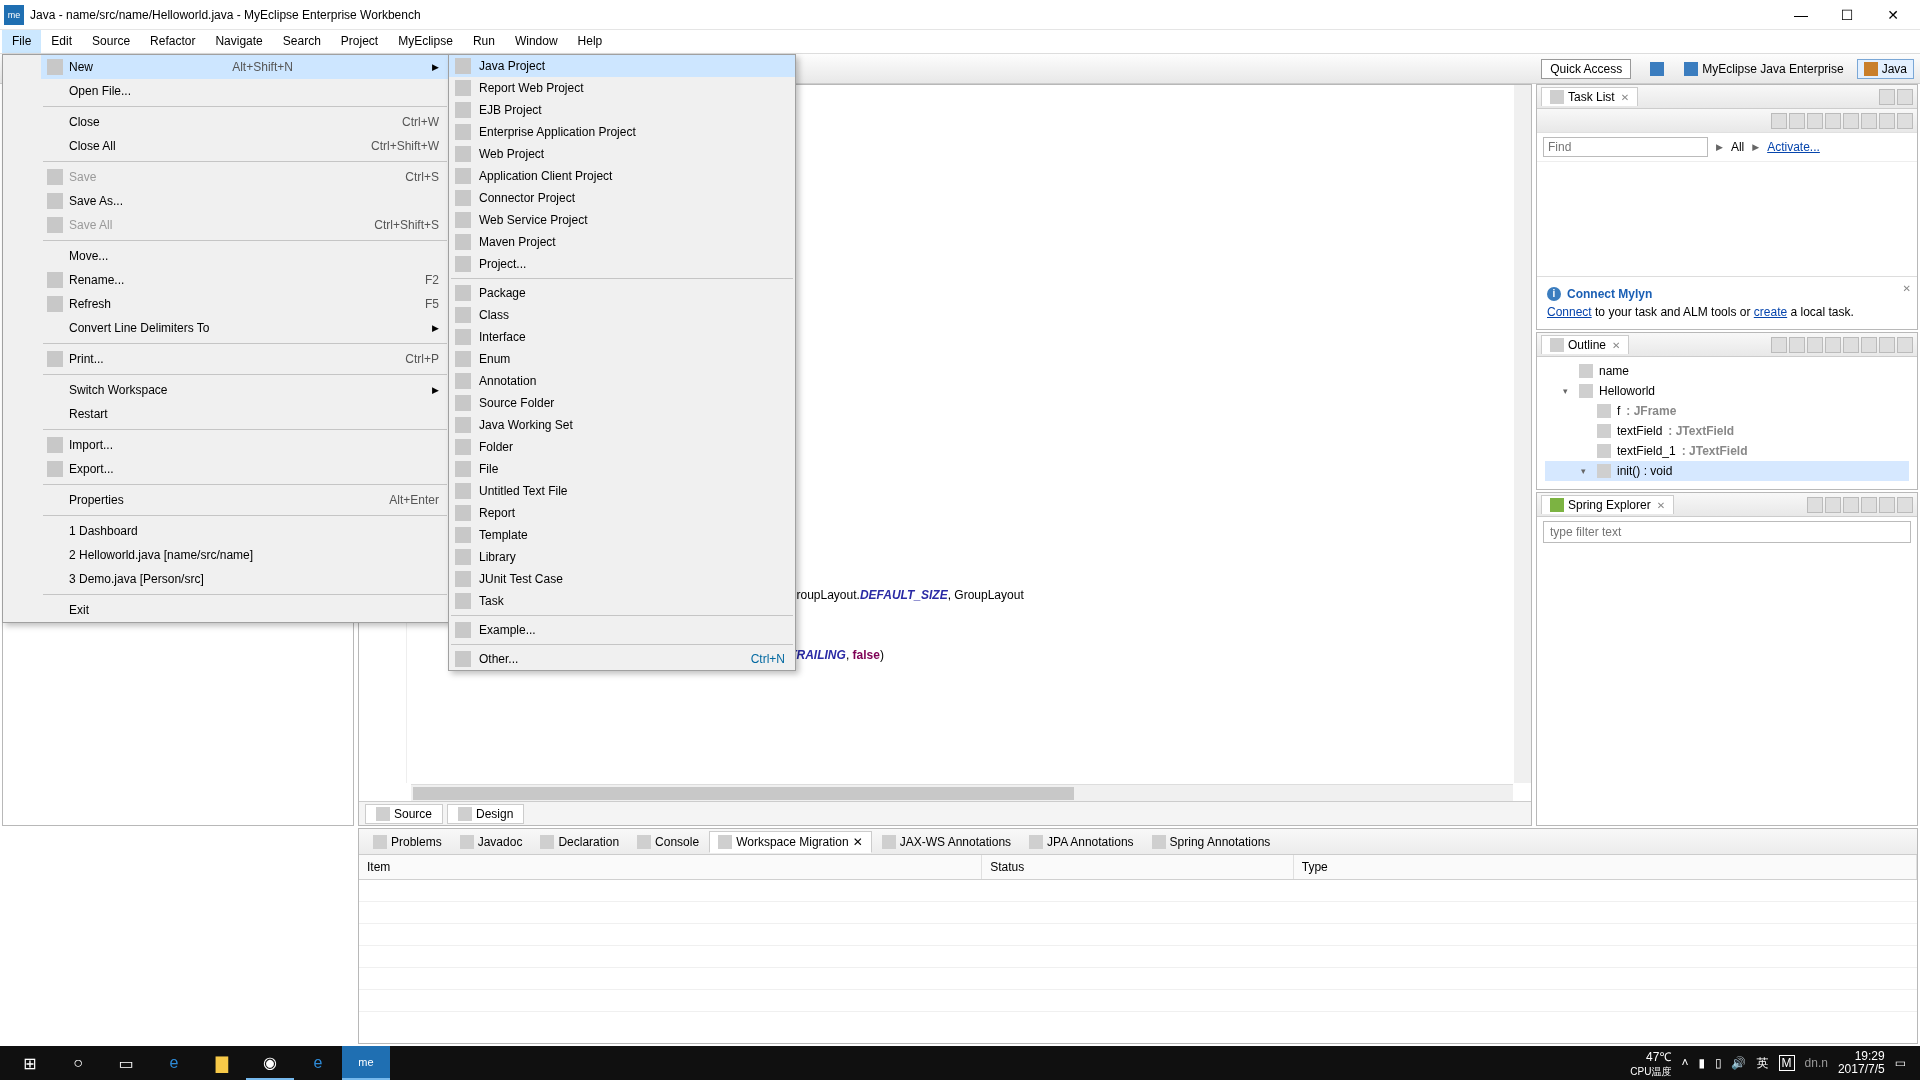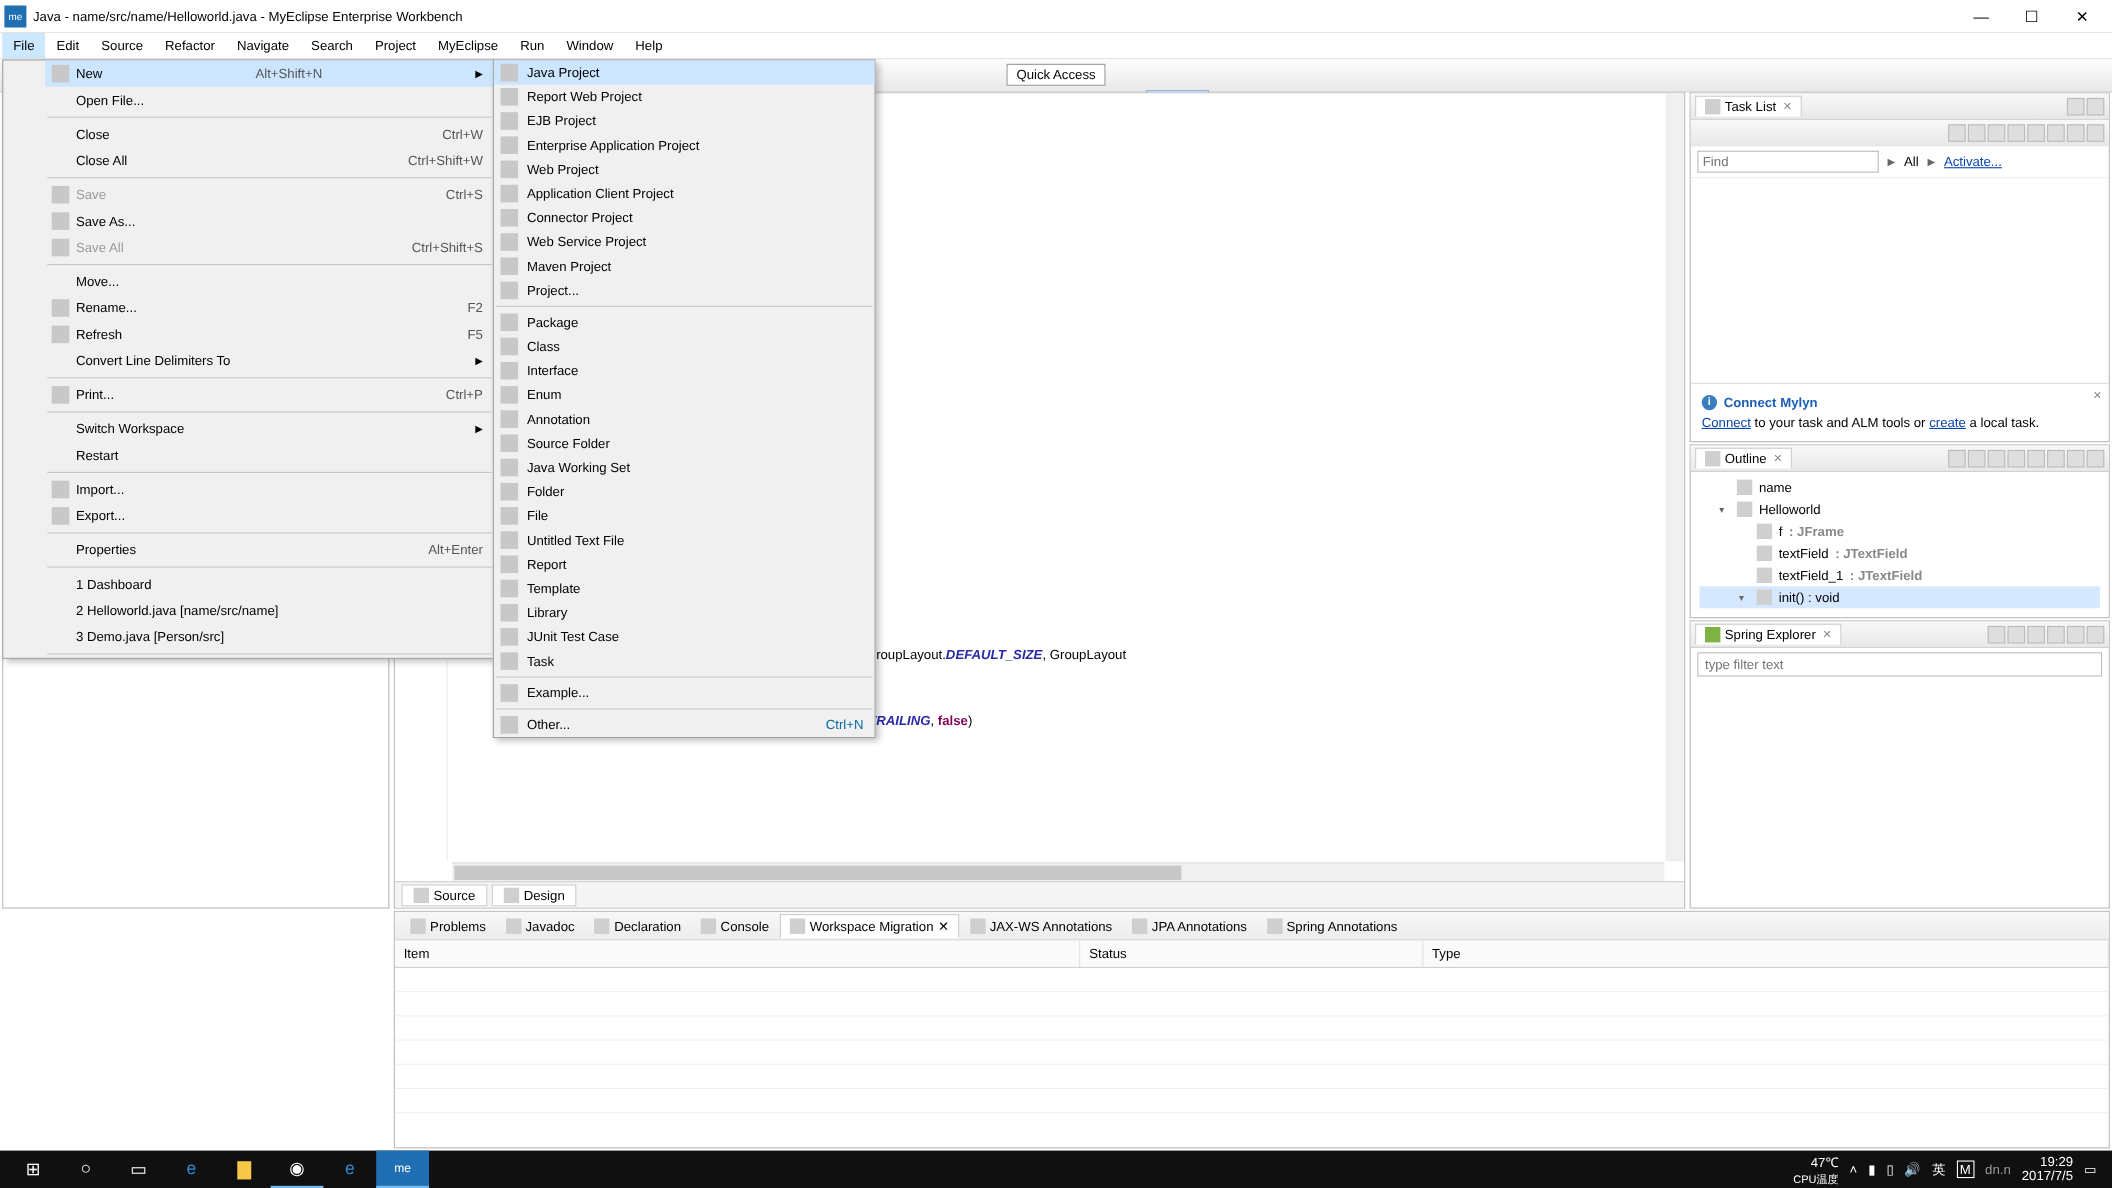--- a/index.html
+++ b/index.html
@@ -11,21 +11,21 @@
 .titlebar .title { flex: 1; }
 .titlebar .win-btns { display: flex; gap: 0; }
 .titlebar .win-btn { width: 46px; height: 30px; display: flex; align-items: center; justify-content: center; font-size: 14px; }
 
 
 .menubar { height: 24px; background: #fff; display: flex; align-items: stretch; border-bottom: 1px solid #ddd; padding-left: 2px; }
 .menubar .menu-item { padding: 4px 10px; cursor: default; }
 .menubar .menu-item.open { background: #cce8ff; }
 
 
-.toolbar { height: 30px; background: linear-gradient(#fdfdfd, #e8e8e8); border-bottom: 1px solid #ccc; display: flex; align-items: center; padding: 0 6px; gap: 4px; position: relative; flex-direction: column; }
+.toolbar { height: 30px; background: linear-gradient(#fdfdfd, #e8e8e8); border-bottom: 1px solid #ccc; display: flex; align-items: center; padding: 0 6px; gap: 4px; position: relative; }
 .toolbar .spacer { flex: 1; }
 .quick-access { border: 1px solid #999; padding: 2px 8px; background: #fff; }
 .perspective { display: flex; align-items: center; gap: 6px; margin-left: 8px; }
 .persp-btn { display: flex; align-items: center; gap: 4px; padding: 2px 6px; border: 1px solid transparent; }
 .persp-btn.active { border: 1px solid #7aa7d6; background: #e3f0ff; }
 .persp-icon { width: 14px; height: 14px; background: #3b7dbf; }
 
 
 .workbench { position: absolute; top: 84px; left: 0; right: 0; bottom: 0; }
 .left-col { position: absolute; left: 2px; top: 0; width: 352px; bottom: 254px; border: 1px solid #b8b8b8; background: #fff; }
@@ -239,20 +239,23 @@
     <div class="item">
       <span>1 Dashboard</span>
     </div>
     <div class="item">
       <span>2 Helloworld.java  [name/src/name]</span>
     </div>
     <div class="item">
       <span>3 Demo.java  [Person/src]</span>
     </div>
     <div class="sep"></div>
+    <div class="item">
+      <span>Exit</span>
+    </div>
   </div>
 
 <div class="submenu" id="new-submenu">
     <div class="item highlight">
       <span class="menu-icon"></span>
       <span>Java Project</span>
     </div>
     <div class="item">
       <span class="menu-icon"></span>
       <span>Report Web Project</span>
@@ -443,21 +446,21 @@
         </div>
       <div class="et">
           <span class="iconbox"></span>
           <span>Design</span>
         </div>
     </div>
   </div>
 
   <div class="right-col">
 
-    <div class="right-panel" style="height:318px">
+    <div class="right-panel" style="height:246px">
       <div class="view-tabs">
         <div class="view-tab active">
             <span class="iconbox"></span>
             <span>Task List</span>
             <span class="close-x">✕</span>
           </div>
         <div class="view-toolbar-icons">
           <div class="mini-icon"></div>
           <div class="mini-icon"></div>
         </div>

